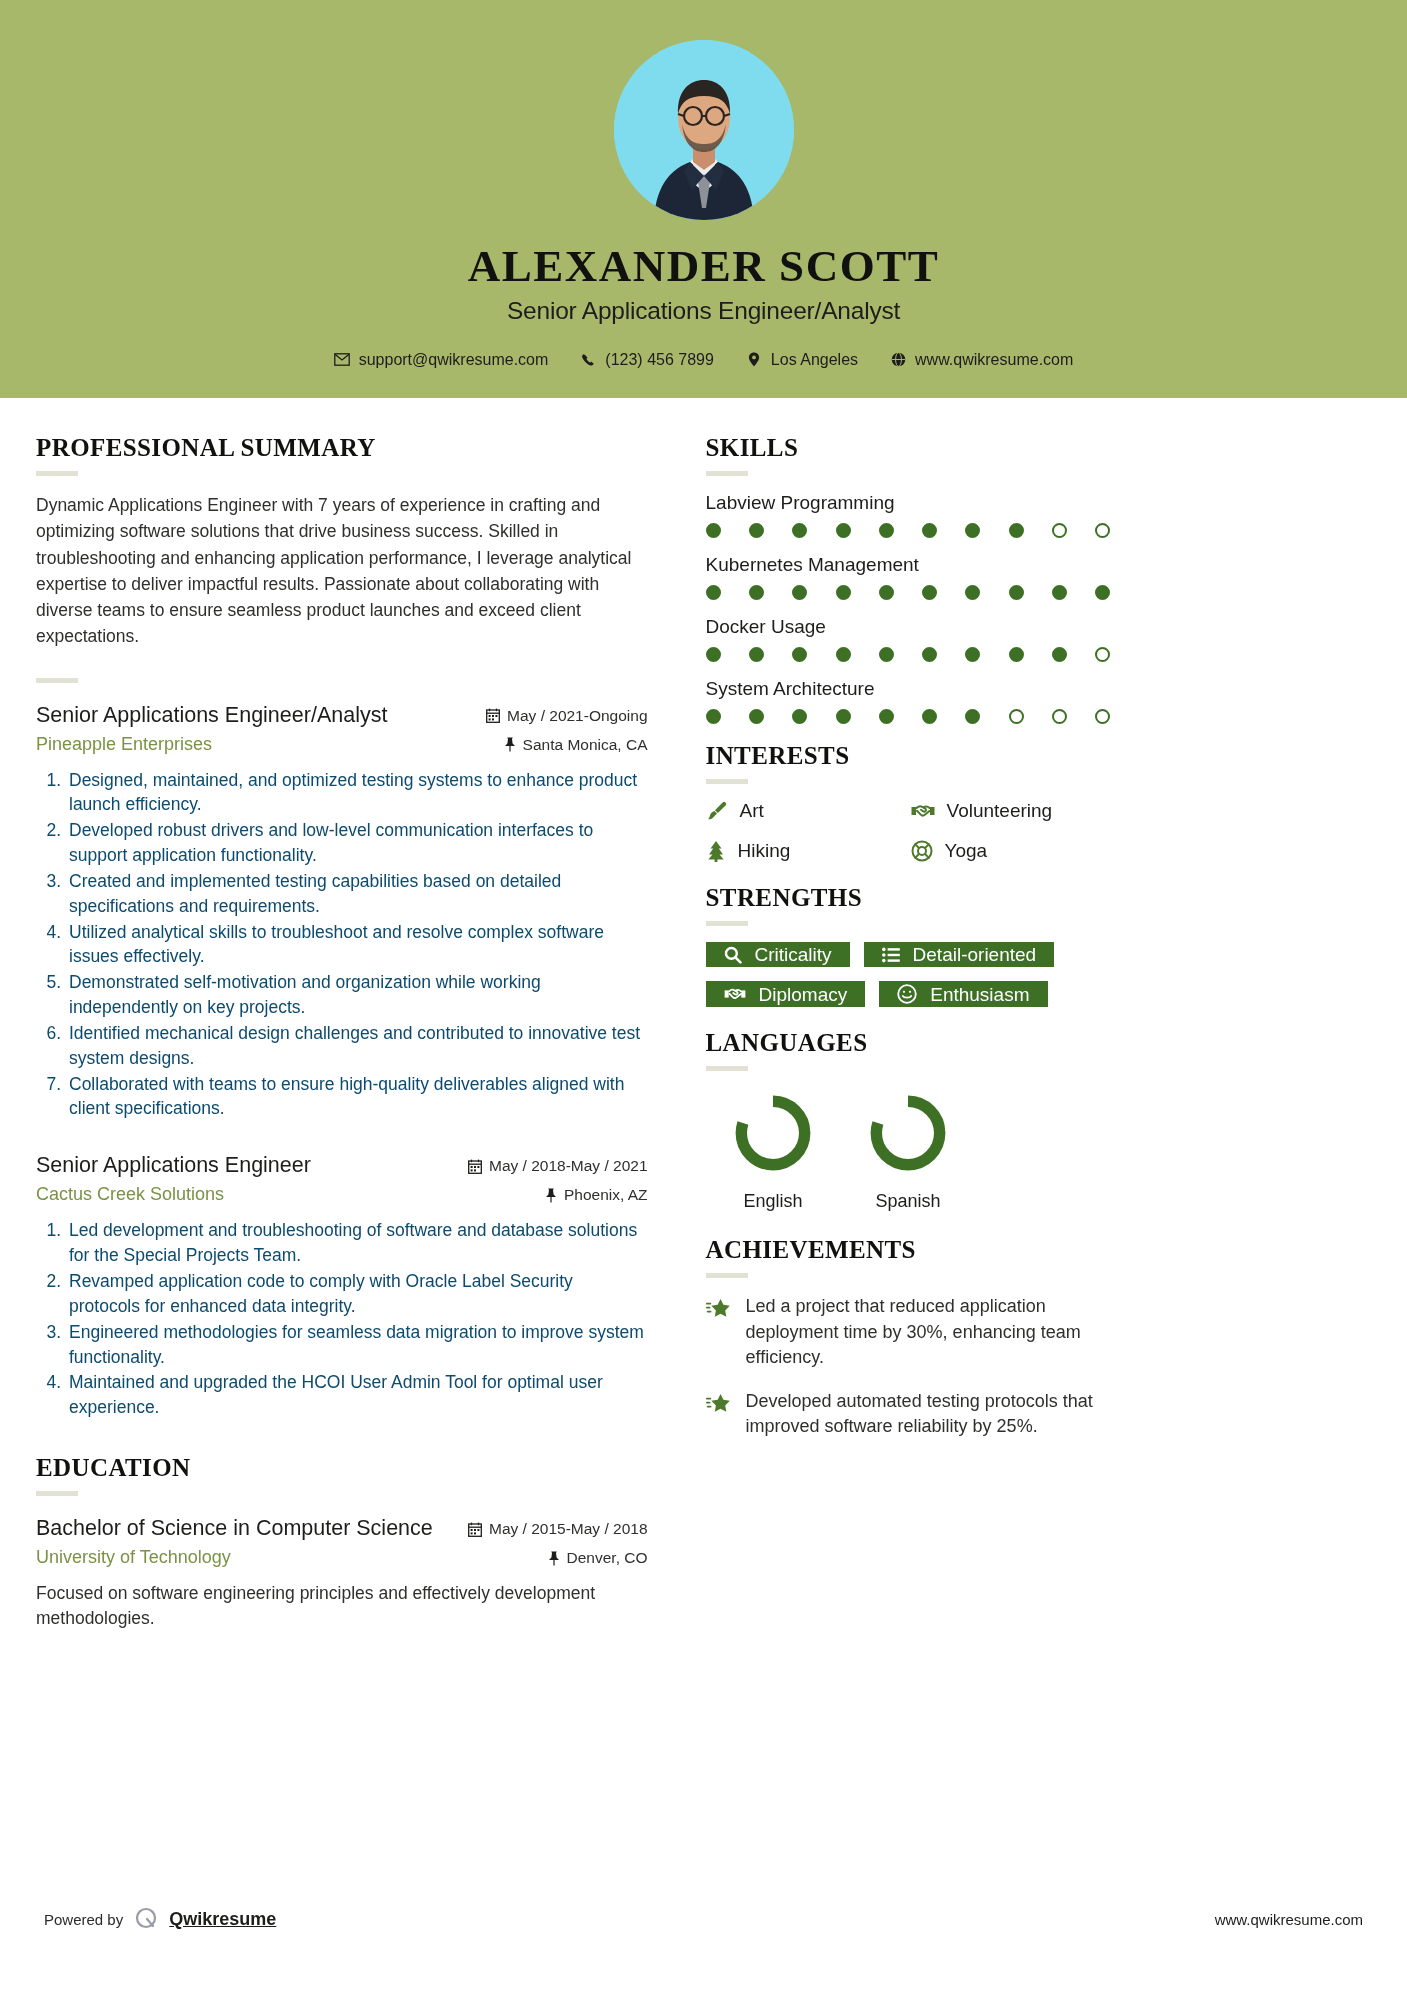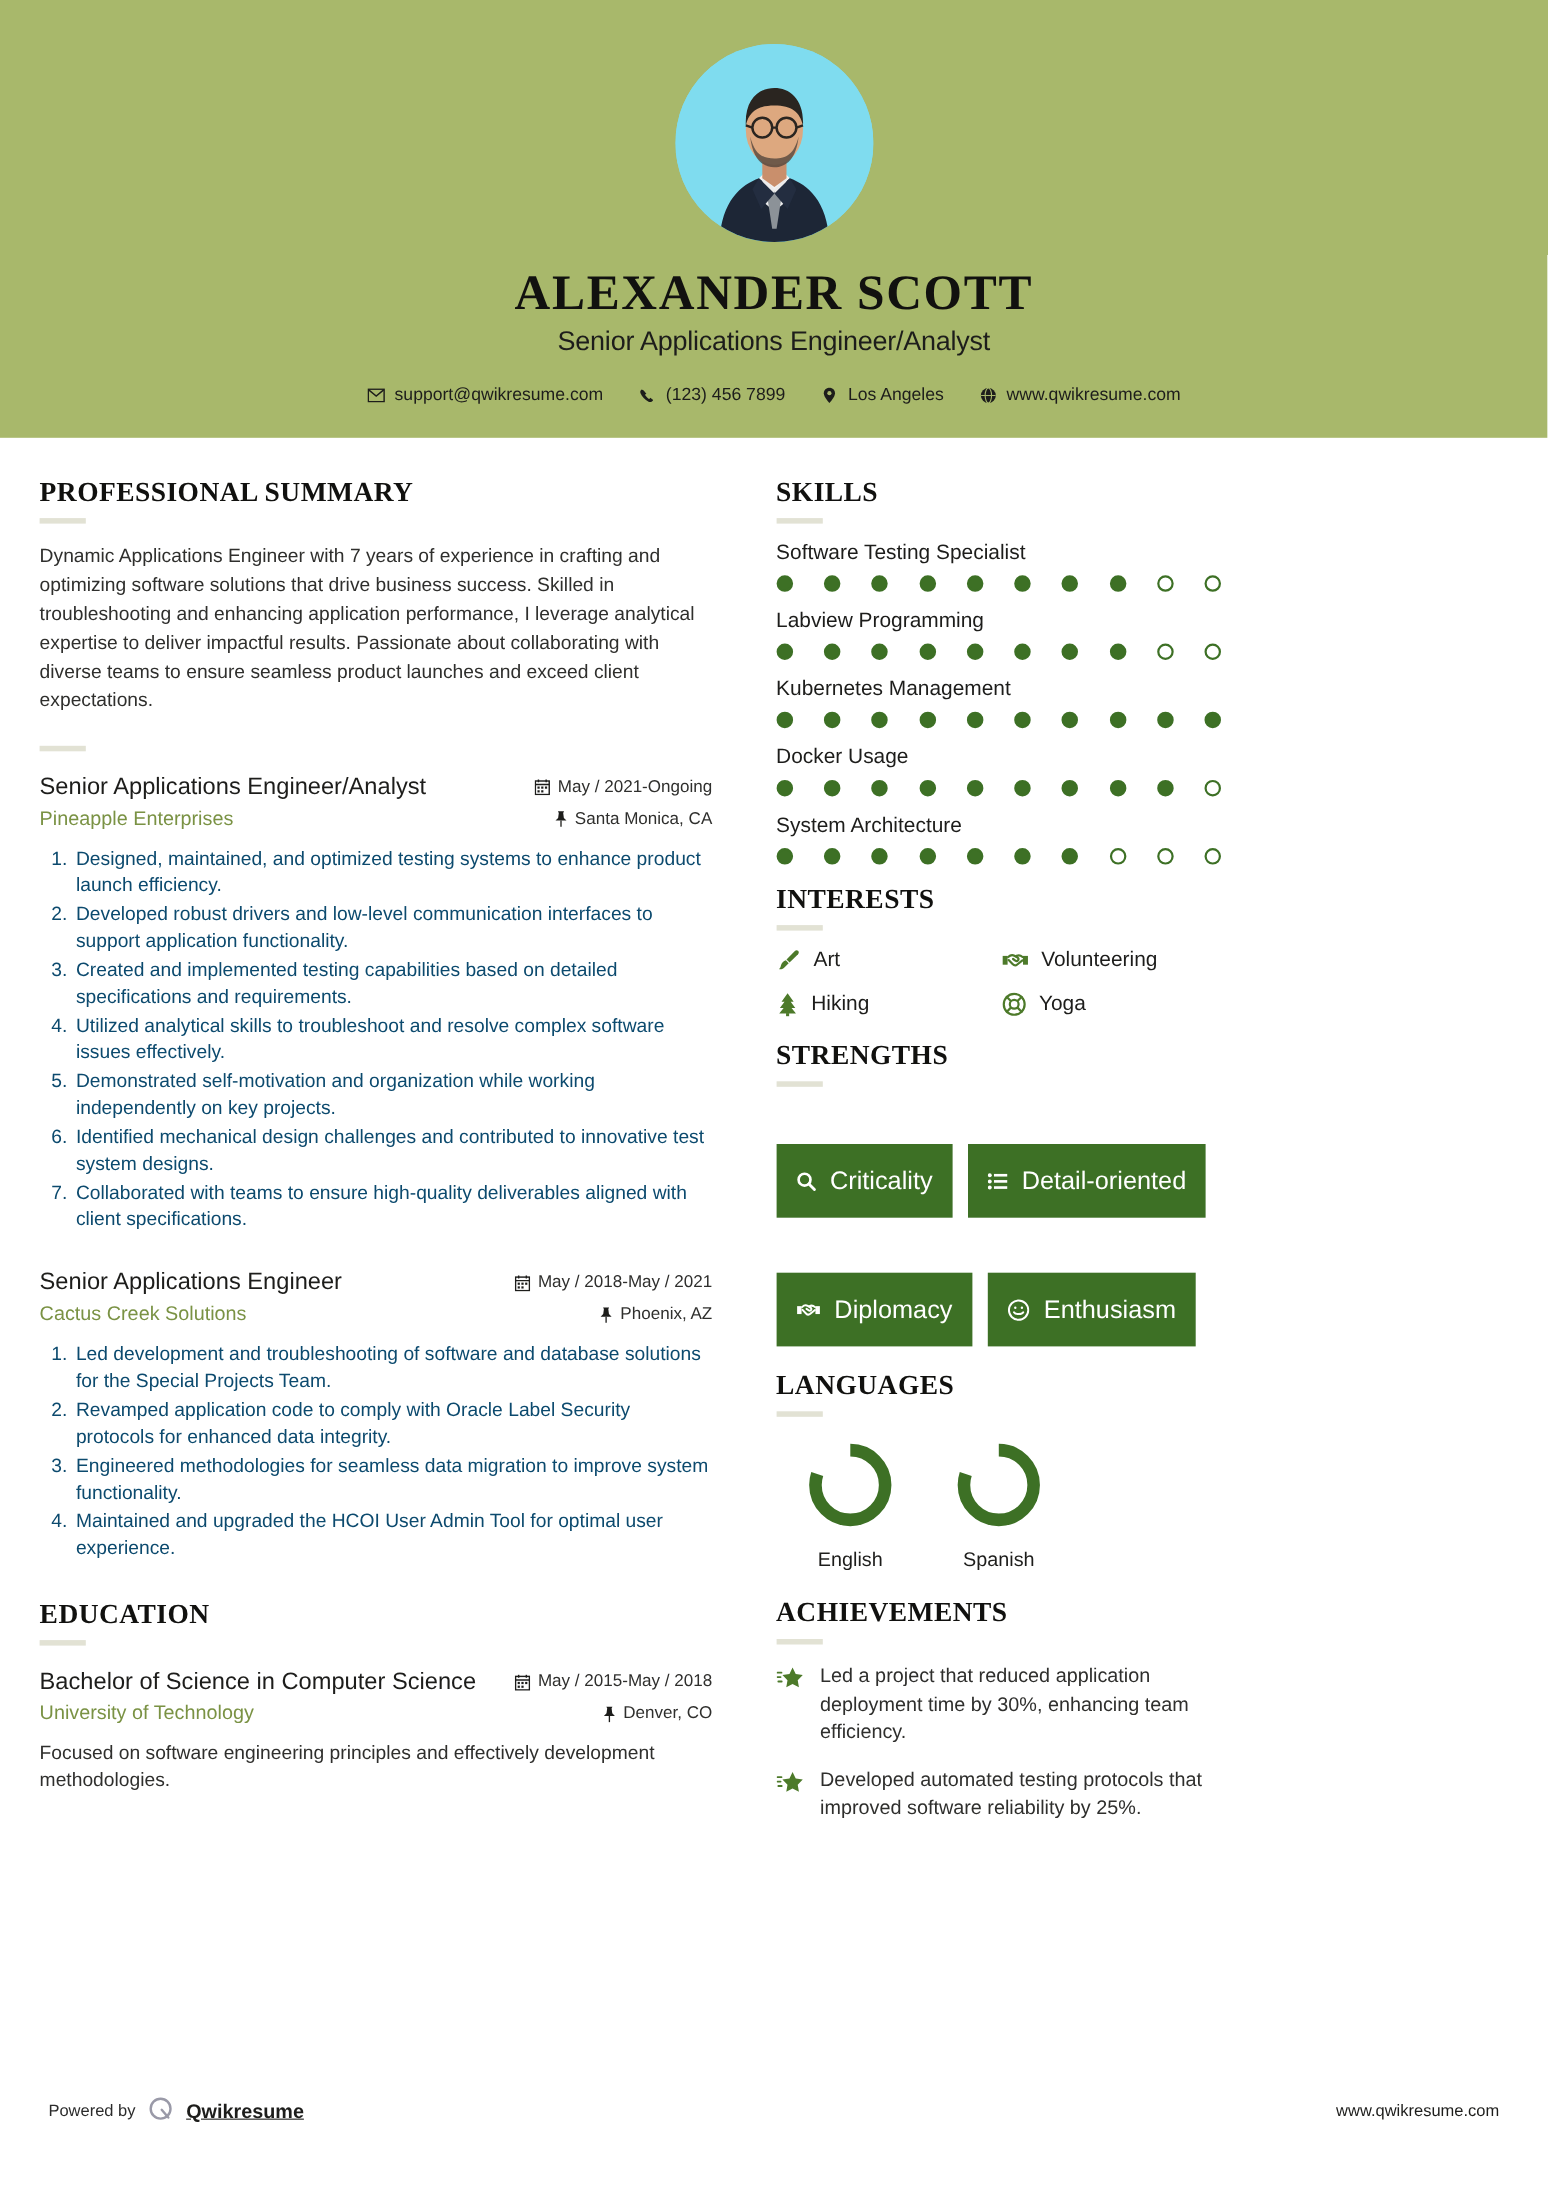--- a/index.html
+++ b/index.html
@@ -203,24 +203,23 @@
     gap: 14px;
     max-width: 420px;
     margin-top: 4px;
   }
   .strength-chip {
     background: #3d7025;
     color: #ffffff;
     display: flex;
     align-items: center;
     gap: 13px;
-    padding: 22px 18px;
-    font-size: 23px;
+    padding: 3px 18px;
+    font-size: 19px;
     line-height: 1;
-    margin-top: 36px;
   }
   .strength-chip svg { display:block; flex:none; }
 
   
   .langs {
     display: flex;
     gap: 0;
     margin-top: 18px;
   }
   .lang {
@@ -501,35 +500,20 @@
       </div>
     </div>
 
     <div class="col-right">
 
       <div>
         <div class="sec-title">SKILLS</div>
         <div class="sec-rule"></div>
 
         <div class="skill">
-          <div class="skill-name">Software Testing Specialist</div>
-          <div class="dots">
-              <span class="dot"></span>
-              <span class="dot"></span>
-              <span class="dot"></span>
-              <span class="dot"></span>
-              <span class="dot"></span>
-              <span class="dot"></span>
-              <span class="dot"></span>
-              <span class="dot"></span>
-              <span class="dot off"></span>
-              <span class="dot off"></span>
-            </div>
-        </div>
-        <div class="skill">
           <div class="skill-name">Labview Programming</div>
           <div class="dots">
               <span class="dot"></span>
               <span class="dot"></span>
               <span class="dot"></span>
               <span class="dot"></span>
               <span class="dot"></span>
               <span class="dot"></span>
               <span class="dot"></span>
               <span class="dot"></span>

